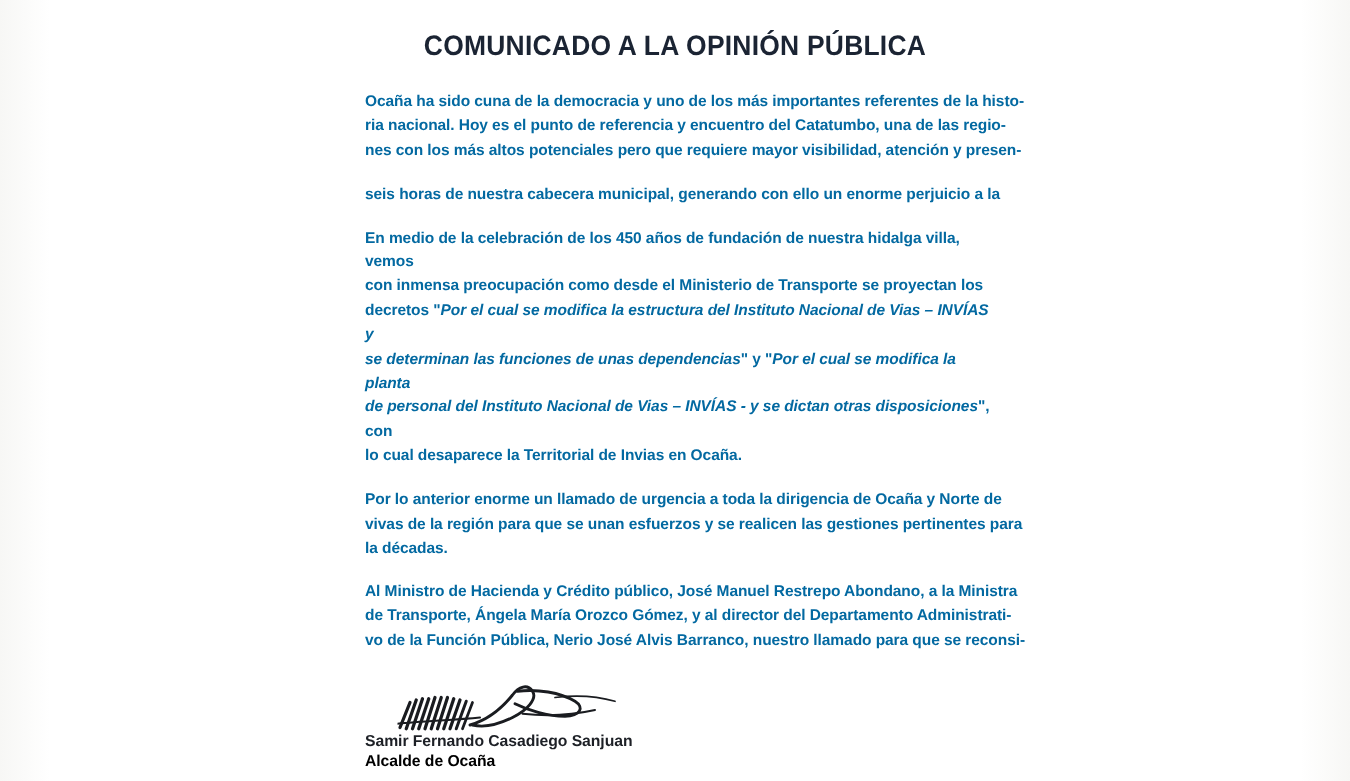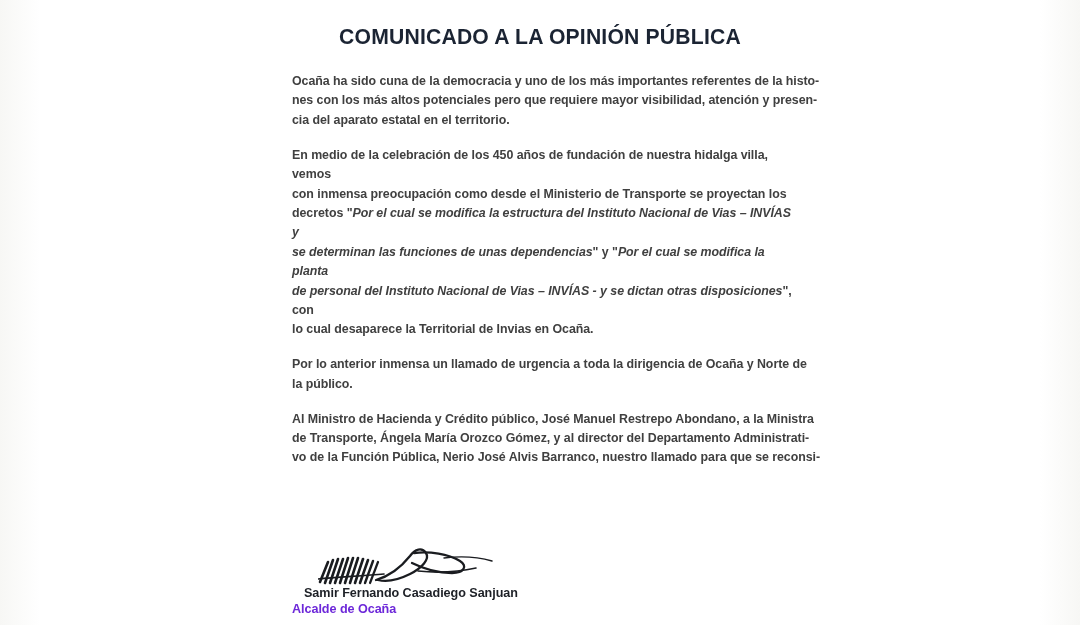--- a/index.html
+++ b/index.html
@@ -49,21 +49,21 @@
   .body-col {
     position: absolute;
     left: 292px;
     top: 72px;
     width: 502px;
   }
 
   .para {
     font-size: 12.4px;
     line-height: 19.4px;
-    color: #404040;
+    color: #0369a1;
     text-align: left;
     margin: 0 0 15.5px 0;
     letter-spacing: -0.05px;
     font-weight: 600;
   }
   .para .ln {
     display: block;
     white-space: pre;
   }
   .para em, .para .it {
@@ -80,63 +80,65 @@
   .signature-mark {
     position: absolute;
     left: 26px;
     top: -2px;
     width: 190px;
     height: 44px;
   }
   .sig-name {
     position: absolute;
     top: 38px;
-    left: 12px;
+    left: 0;
     font-size: 12.6px;
     font-weight: 700;
     color: #1d2026;
     letter-spacing: -0.05px;
     white-space: pre;
   }
   .sig-role {
     position: absolute;
     top: 54px;
     left: 0;
     font-size: 12.6px;
     font-weight: 700;
-    color: #6d28d9;
+    color: #000000;
     letter-spacing: -0.05px;
     white-space: pre;
   }
 </style>
 </head>
 <body>
 
 <div class="page">
 
   <div class="doc-title">COMUNICADO A LA OPINIÓN PÚBLICA</div>
 
   <div class="body-col">
 
     <p class="para">
       <span class="ln">Ocaña ha sido cuna de la democracia y uno de los más importantes referentes de la histo-</span>
+      <span class="ln">ria nacional. Hoy es el punto de referencia y encuentro del Catatumbo, una de las regio-</span>
       <span class="ln">nes con los más altos potenciales pero que requiere mayor visibilidad, atención y presen-</span>
-      <span class="ln">cia del aparato estatal en el territorio.</span>
     </p>
 
     <p class="para">
+      <span class="ln">seis horas de nuestra cabecera municipal, generando con ello un enorme perjuicio a la</span>
     </p>
 
     <p class="para">
       <span><span>En medio de la celebración de los 450 años de fundación de nuestra hidalga villa, vemos</span><br><span>con inmensa preocupación como desde el Ministerio de Transporte se proyectan los</span><br><span>decretos "</span><span class="it">Por el cual se modifica la estructura del Instituto Nacional de Vias – INVÍAS y</span><br><span class="it">se determinan las funciones de unas dependencias</span><span>" y "</span><span class="it">Por el cual se modifica la planta</span><br><span class="it">de personal del Instituto Nacional de Vias – INVÍAS - y se dictan otras disposiciones</span><span>", con</span><br><span>lo cual desaparece la Territorial de Invias en Ocaña.</span></span>
     </p>
 
     <p class="para">
-      <span class="ln">Por lo anterior inmensa un llamado de urgencia a toda la dirigencia de Ocaña y Norte de</span>
-      <span class="ln">la público.</span>
+      <span class="ln">Por lo anterior enorme un llamado de urgencia a toda la dirigencia de Ocaña y Norte de</span>
+      <span class="ln">vivas de la región para que se unan esfuerzos y se realicen las gestiones pertinentes para</span>
+      <span class="ln">la décadas.</span>
     </p>
 
     <p class="para">
       <span class="ln">Al Ministro de Hacienda y Crédito público, José Manuel Restrepo Abondano, a la Ministra</span>
       <span class="ln">de Transporte, Ángela María Orozco Gómez, y al director del Departamento Administrati-</span>
       <span class="ln">vo de la Función Pública, Nerio José Alvis Barranco, nuestro llamado para que se reconsi-</span>
 
     </p>
 
   </div>

